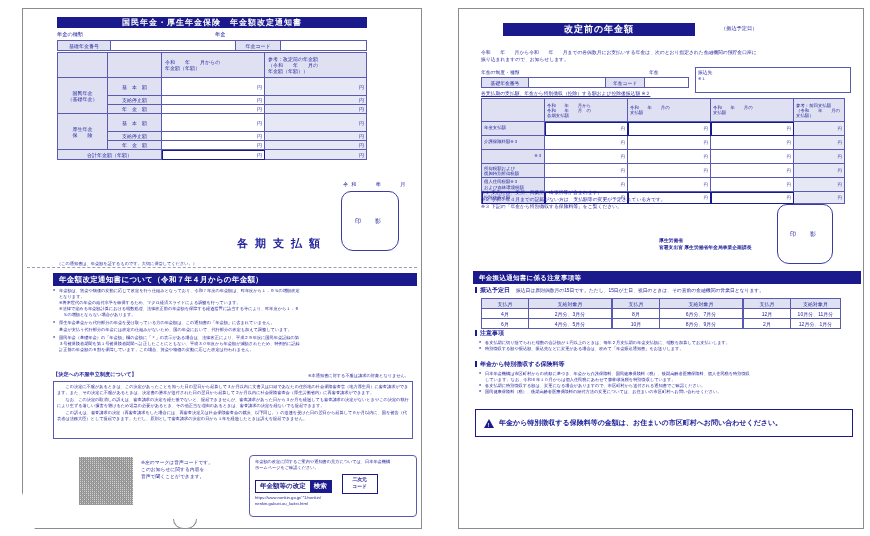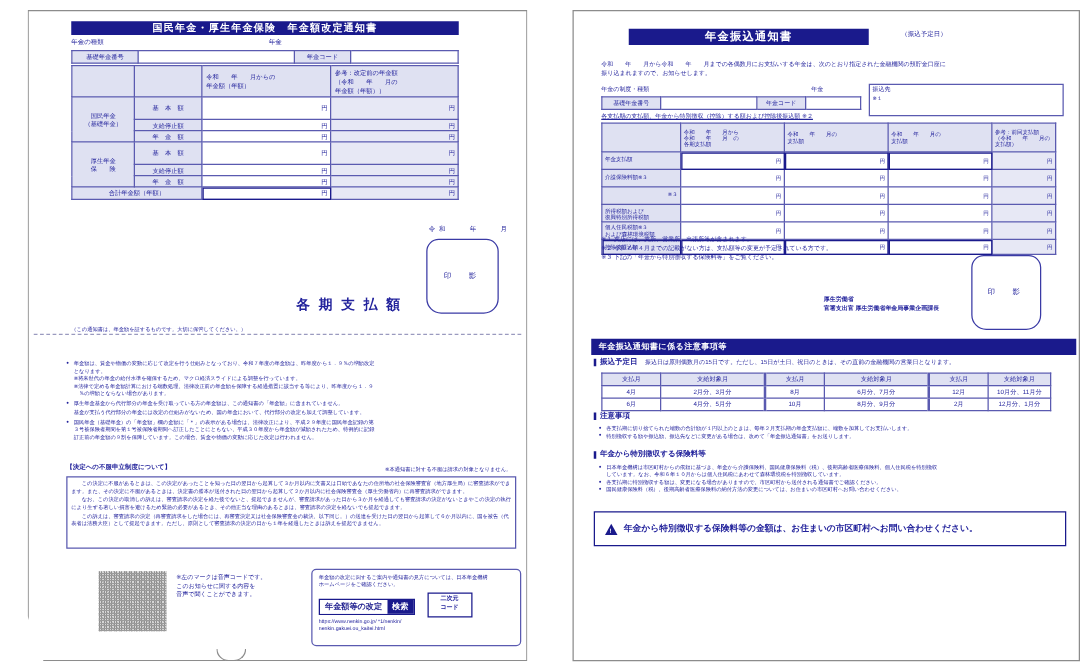--- a/index.html
+++ b/index.html
@@ -188,20 +188,23 @@
     <div class="stamp sm" style="position:absolute;left:318px;top:182px;width:56px;height:58px;">
       <span>印　影</span>
     </div>
 
     <div class="minister" style="position:absolute;left:214px;top:227px;font-size:11px;">各期支払額</div>
 
     <div class="tiny" style="position:absolute;left:34px;top:252px;">（この通知書は、年金額を証するものです。大切に保管してください。）</div>
 
     <div class="dashline" style="position:absolute;left:4px;top:258px;width:390px;"></div>
 
+    <div class="banner-sub" style="position:absolute;left:30px;top:264px;width:352px;height:11px;font-size:7.5px;line-height:11px;">
+      <span>年金額改定通知書について（令和７年４月からの年金額）</span>
+    </div>
 
     <div style="position:absolute;left:30px;top:279px;width:356px;">
       <div class="tiny bullet" style="margin-bottom:2px;">
         <div>年金額は、賃金や物価の変動に応じて改定を行う仕組みとなっており、令和７年度の年金額は、昨年度から１．９％の増額改定</div>
         <div>となります。</div>
         <div>※将来世代の年金の給付水準を確保するため、マクロ経済スライドによる調整を行っています。</div>
         <div>※法律で定める年金額計算における端数処理、法律改正前の年金額を保障する経過措置に該当する等により、昨年度から１．９</div>
         <div>　％の増額とならない場合があります。</div>
       </div>
       <div class="tiny bullet" style="margin-bottom:2px;">
@@ -251,21 +254,21 @@
         </div>
       </div>
     </div>
 
     <div class="notchdot" style="left:150px;bottom:-1px;width:22px;height:9px;"></div>
   </div>
 
   <div class="sheet" style="left:458px;top:8px;width:404px;height:519px;">
 
     <div class="banner" style="position:absolute;left:44px;top:14px;width:192px;height:13px;font-size:9px;line-height:13px;">
-      <span>年金振込通知書</span>
+      <span>改定前の年金額</span>
     </div>
     <div class="xs" style="position:absolute;left:262px;top:16px;">（振込予定日）</div>
 
     <div class="tiny2" style="position:absolute;left:22px;top:40px;width:364px;">
       <div>令和　　年　　月から令和　　年　　月までの各偶数月にお支払いする年金は、次のとおり指定された金融機関の預貯金口座に</div>
       <div>振り込まれますので、お知らせします。</div>
     </div>
 
     <div class="tiny2" style="position:absolute;left:22px;top:60px;">年金の制度・種類</div>
     <div class="tiny2" style="position:absolute;left:190px;top:60px;">年金</div>

